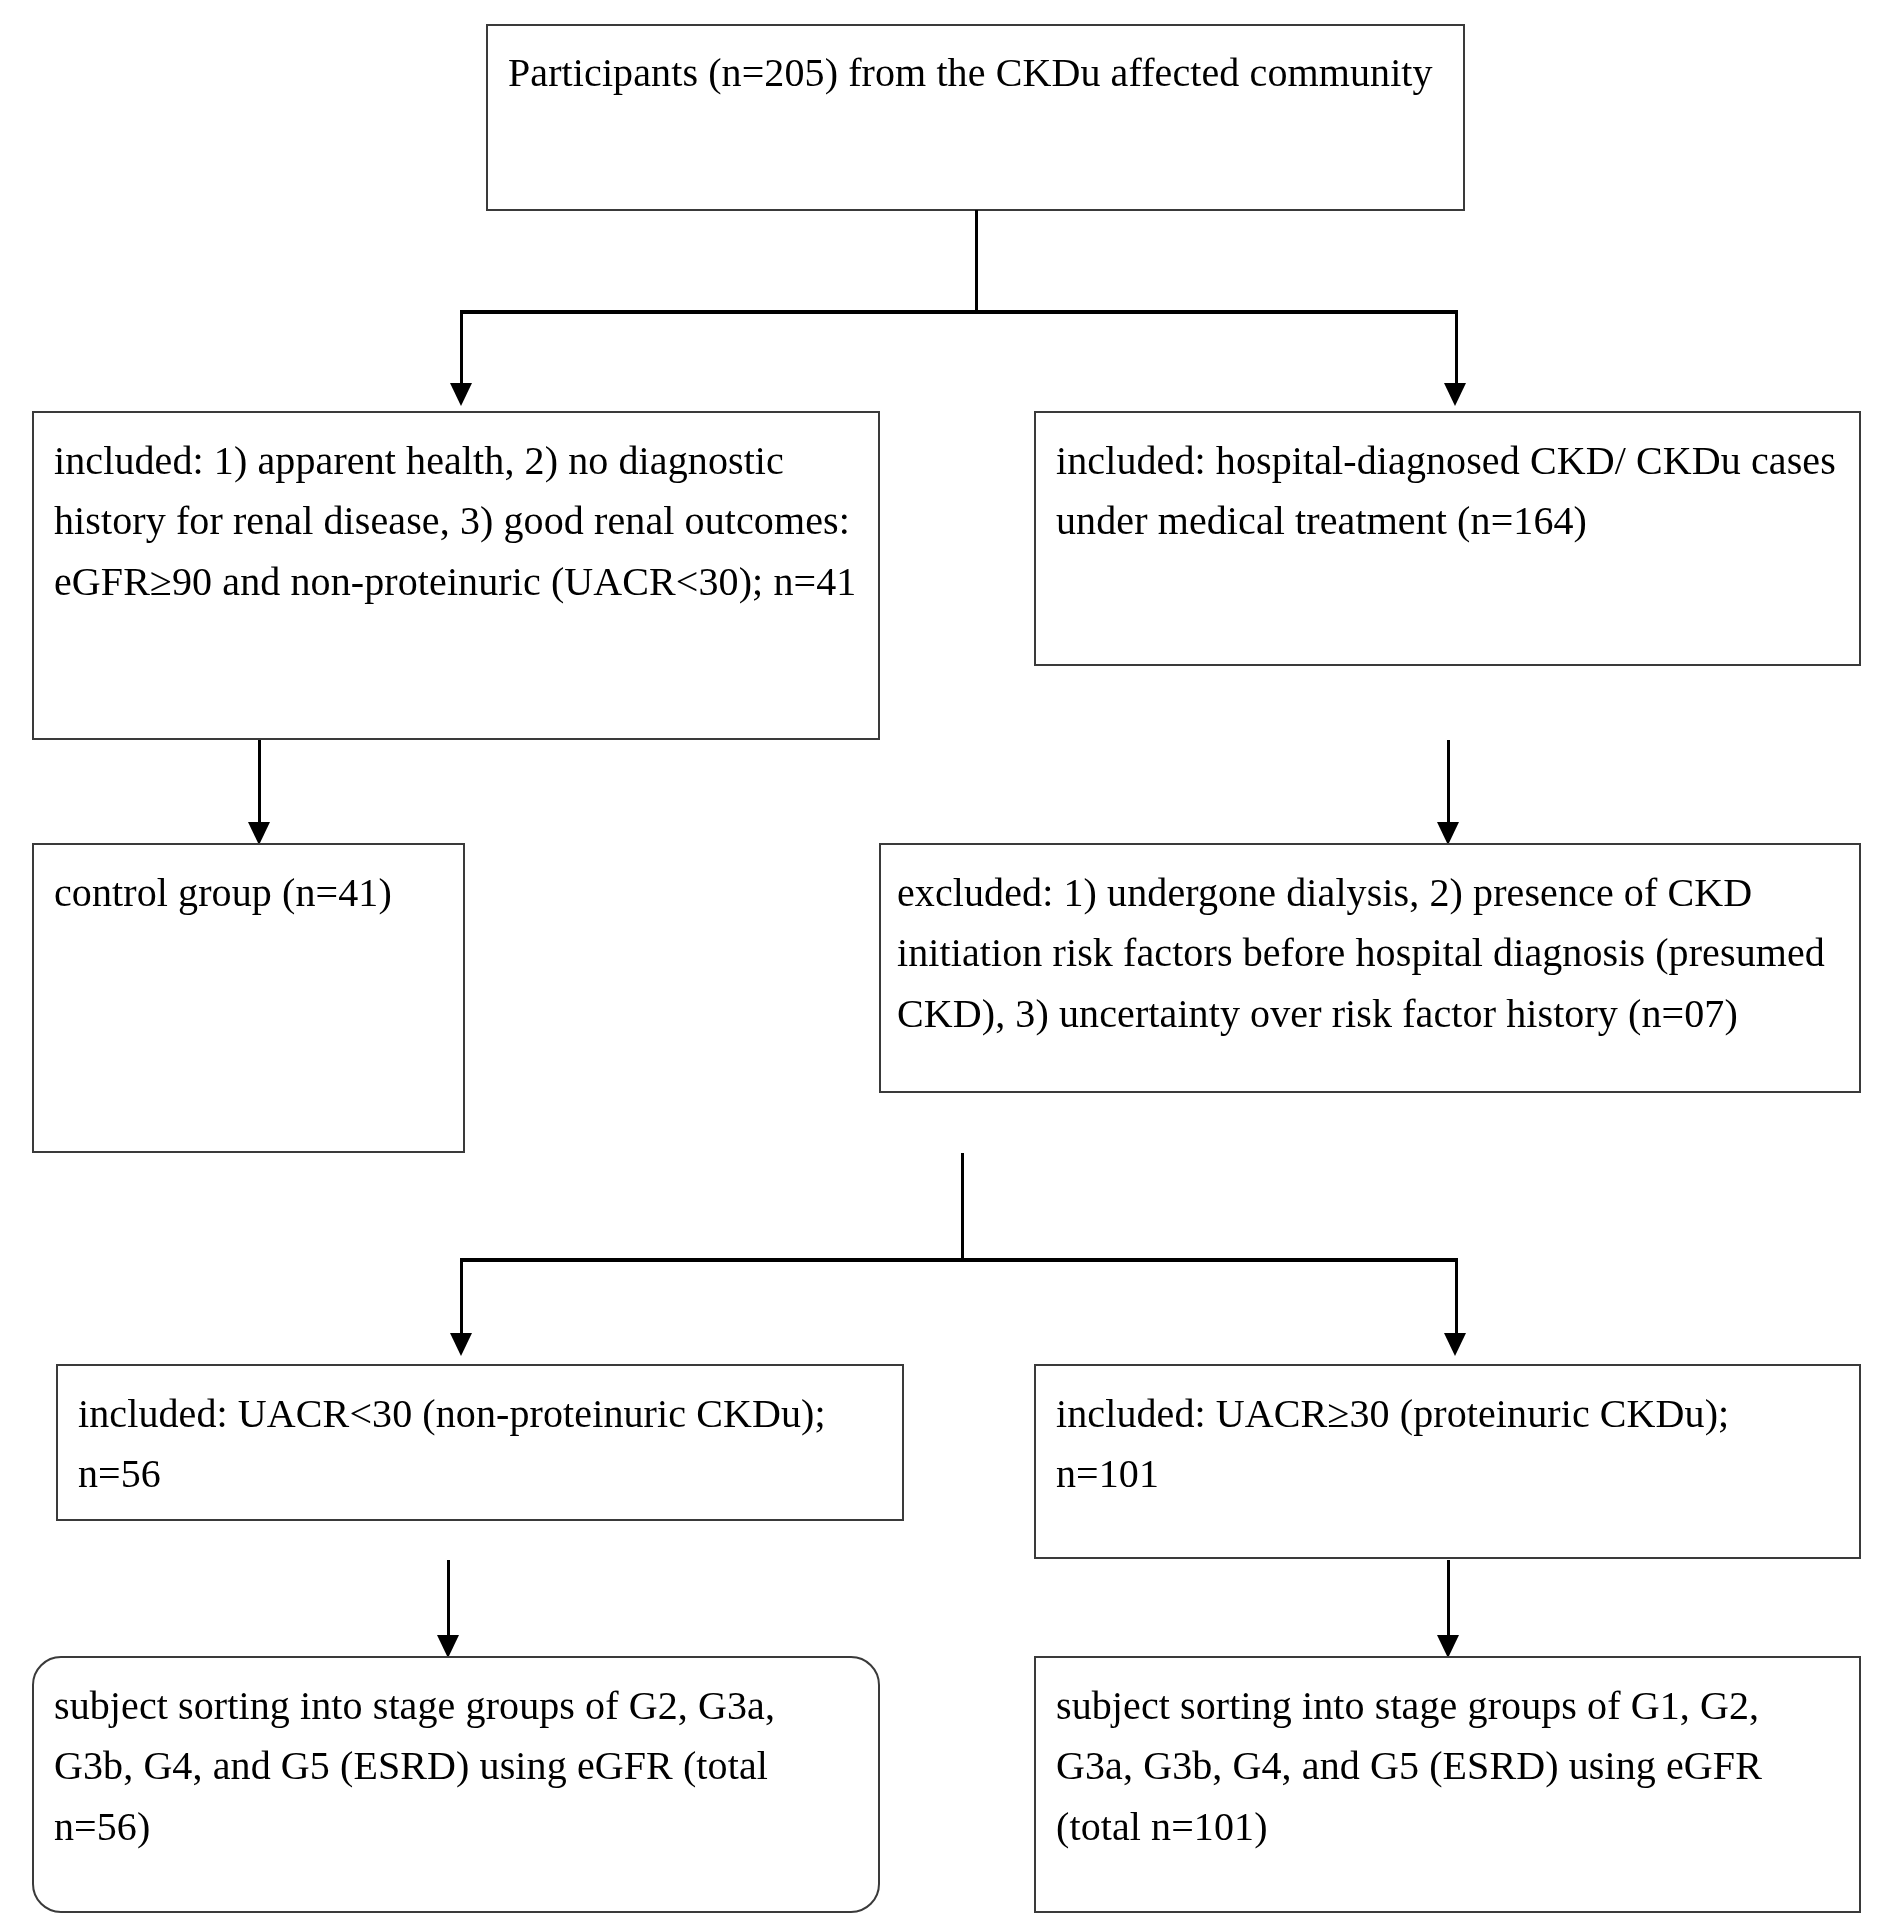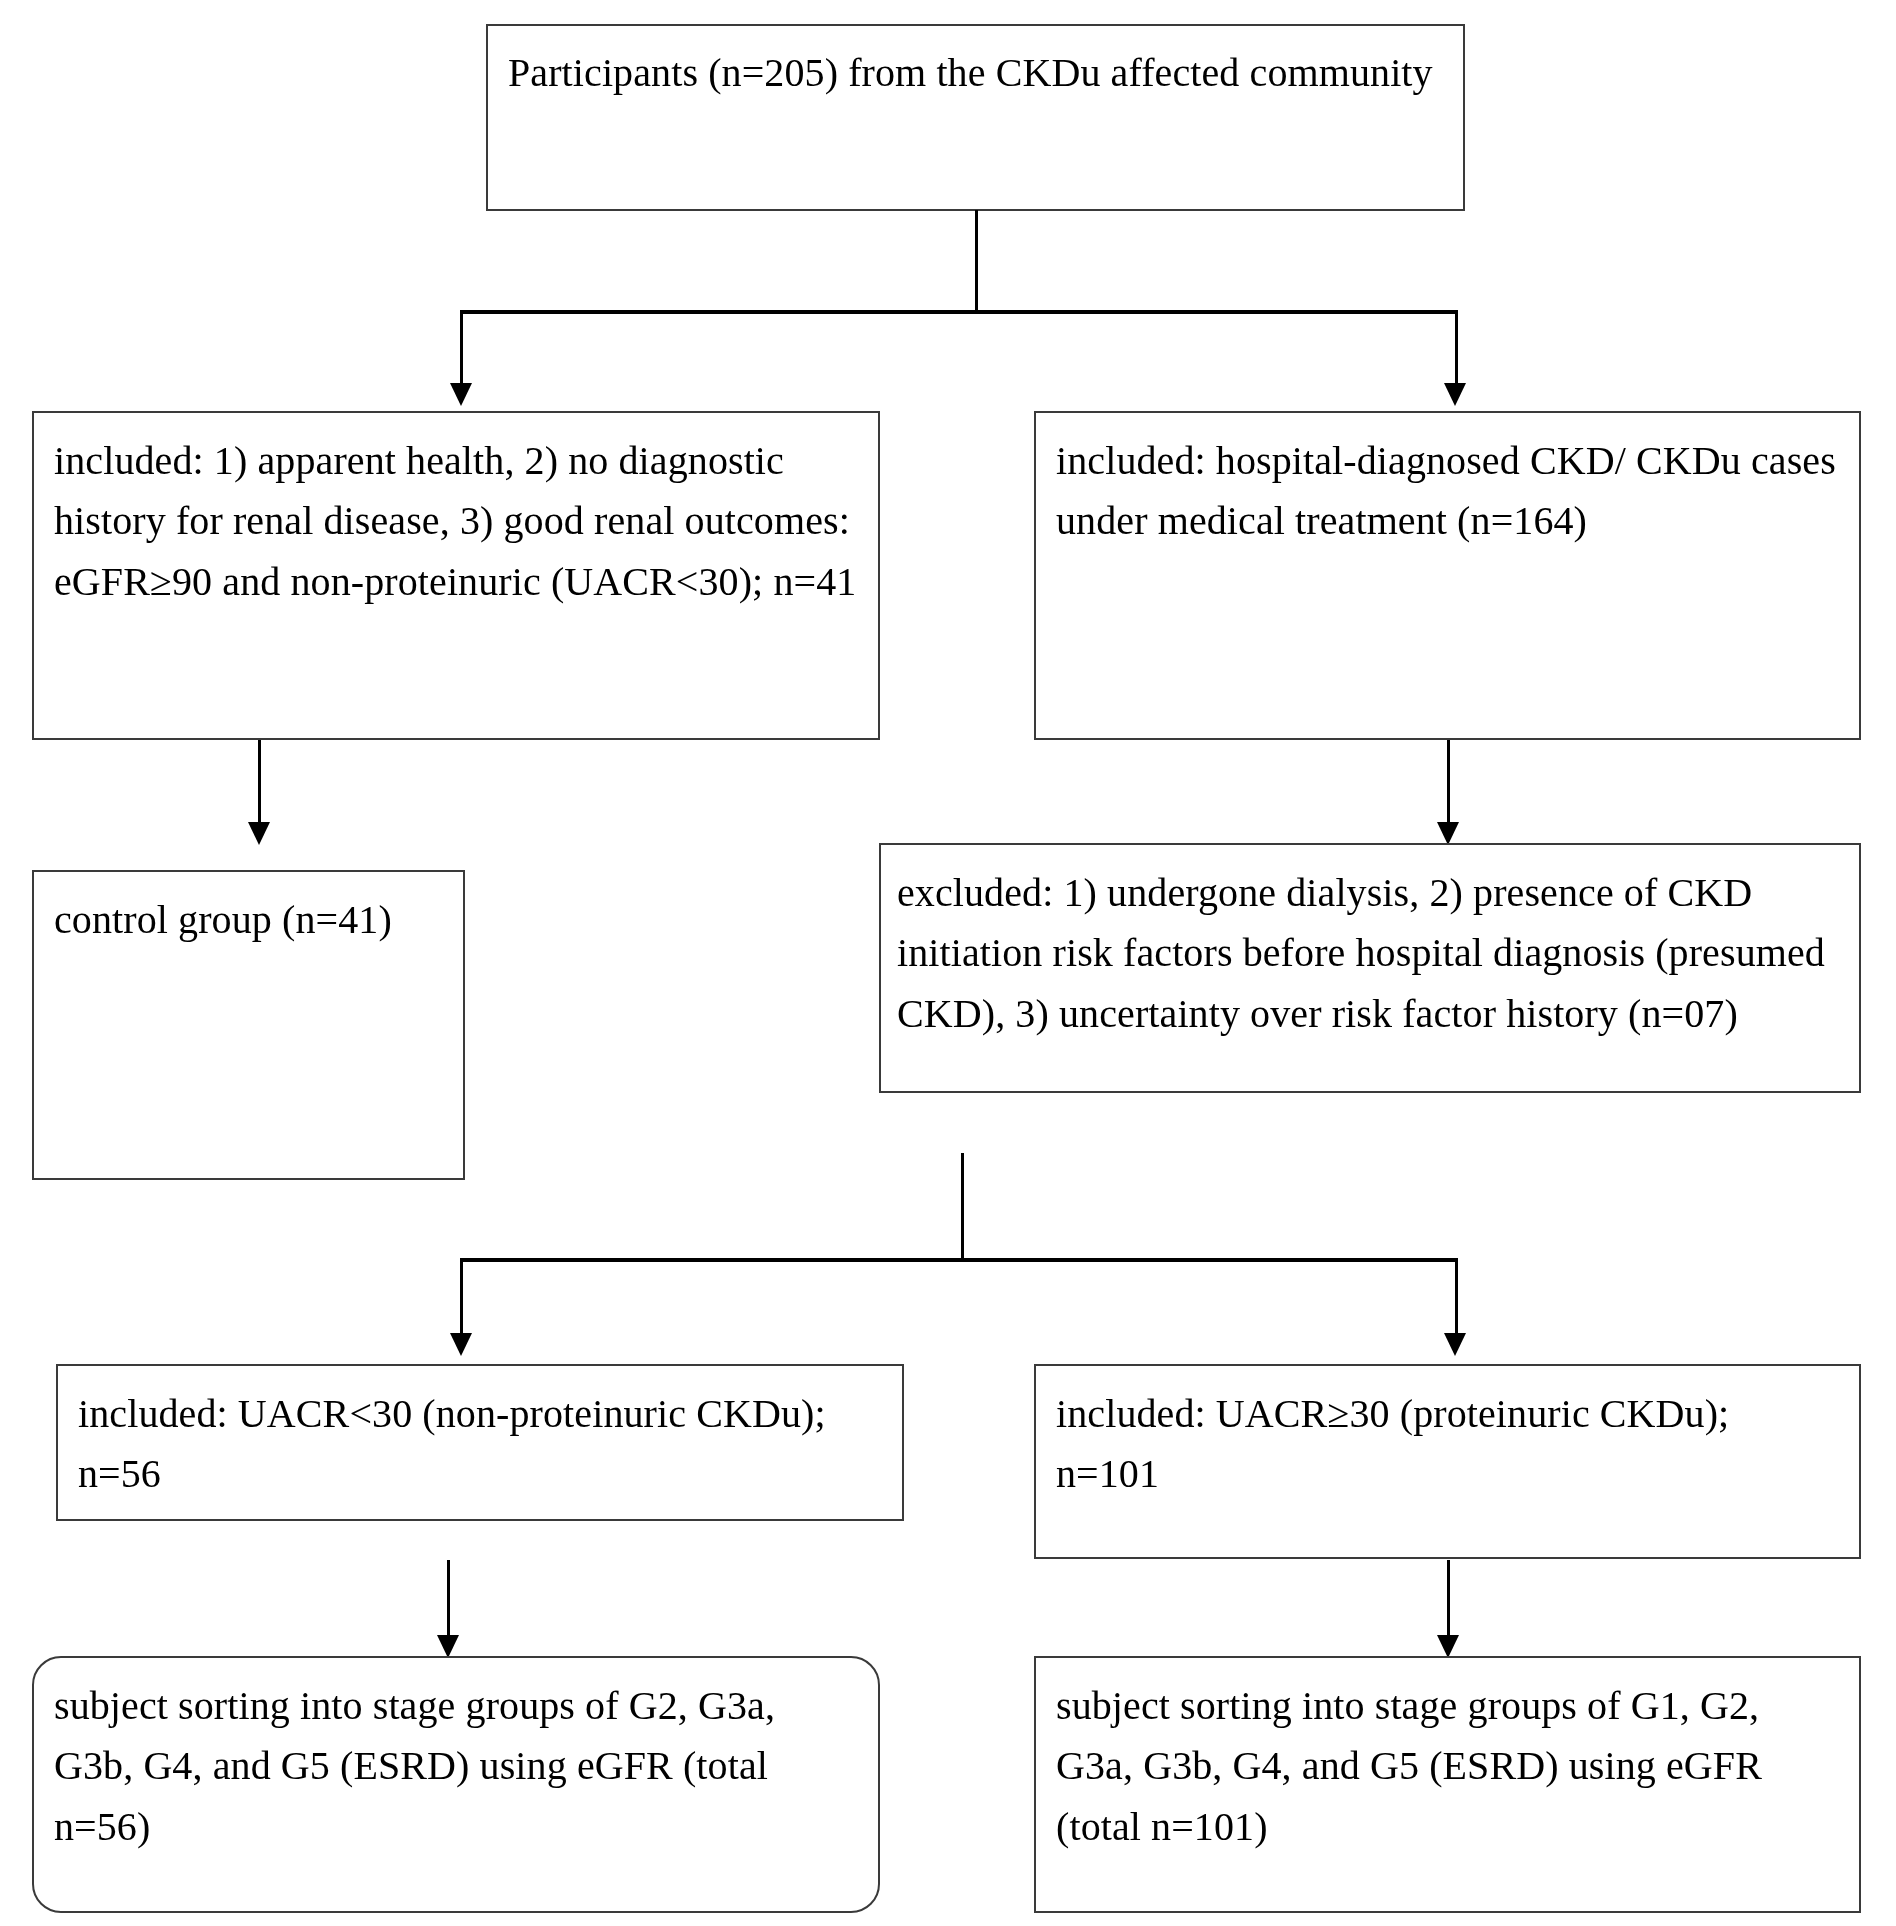--- a/index.html
+++ b/index.html
@@ -60,31 +60,31 @@
   <div class="hline" style="left:460px; top:310px; width:998px;"></div>
   <div class="vline" style="left:460px; top:310px; height:77px;"></div>
   <div class="arrowhead" style="left:450px; top:383px;"></div>
   <div class="vline" style="left:1455px; top:310px; height:77px;"></div>
   <div class="arrowhead" style="left:1444px; top:383px;"></div>
 
   <div class="box" style="left:32px; top:411px; width:848px; height:329px;">
     <span class="txt">included: 1) apparent health, 2) no diagnostic history for renal disease, 3) good renal outcomes: eGFR≥90 and non-proteinuric (UACR&lt;30); n=41</span>
   </div>
 
-  <div class="box" style="left:1034px; top:411px; width:827px; height:329px;">
+  <div class="box" style="left:1034px; top:411px; width:827px; height:255px;">
     <span class="txt">included: hospital-diagnosed CKD/ CKDu cases under medical treatment (n=164)</span>
   </div>
 
   <div class="vline" style="left:258px; top:740px; height:88px;"></div>
   <div class="arrowhead" style="left:248px; top:822px;"></div>
 
   <div class="vline" style="left:1447px; top:740px; height:88px;"></div>
   <div class="arrowhead" style="left:1437px; top:822px;"></div>
 
-  <div class="box" style="left:32px; top:843px; width:433px; height:310px;margin-top:27px;">
+  <div class="box" style="left:32px; top:843px; width:433px; height:310px;">
     <span class="txt">control group (n=41)</span>
   </div>
 
   <div class="box" style="left:879px; top:843px; width:982px; height:250px;padding-left:16px;">
     <span class="txt">excluded: 1) undergone dialysis, 2) presence of CKD initiation risk factors before hospital diagnosis (presumed CKD), 3) uncertainty over risk factor history (n=07)</span>
   </div>
 
   <div class="vline" style="left:961px; top:1153px; height:108px;"></div>
   <div class="hline" style="left:460px; top:1258px; width:998px;"></div>
   <div class="vline" style="left:460px; top:1258px; height:79px;"></div>

